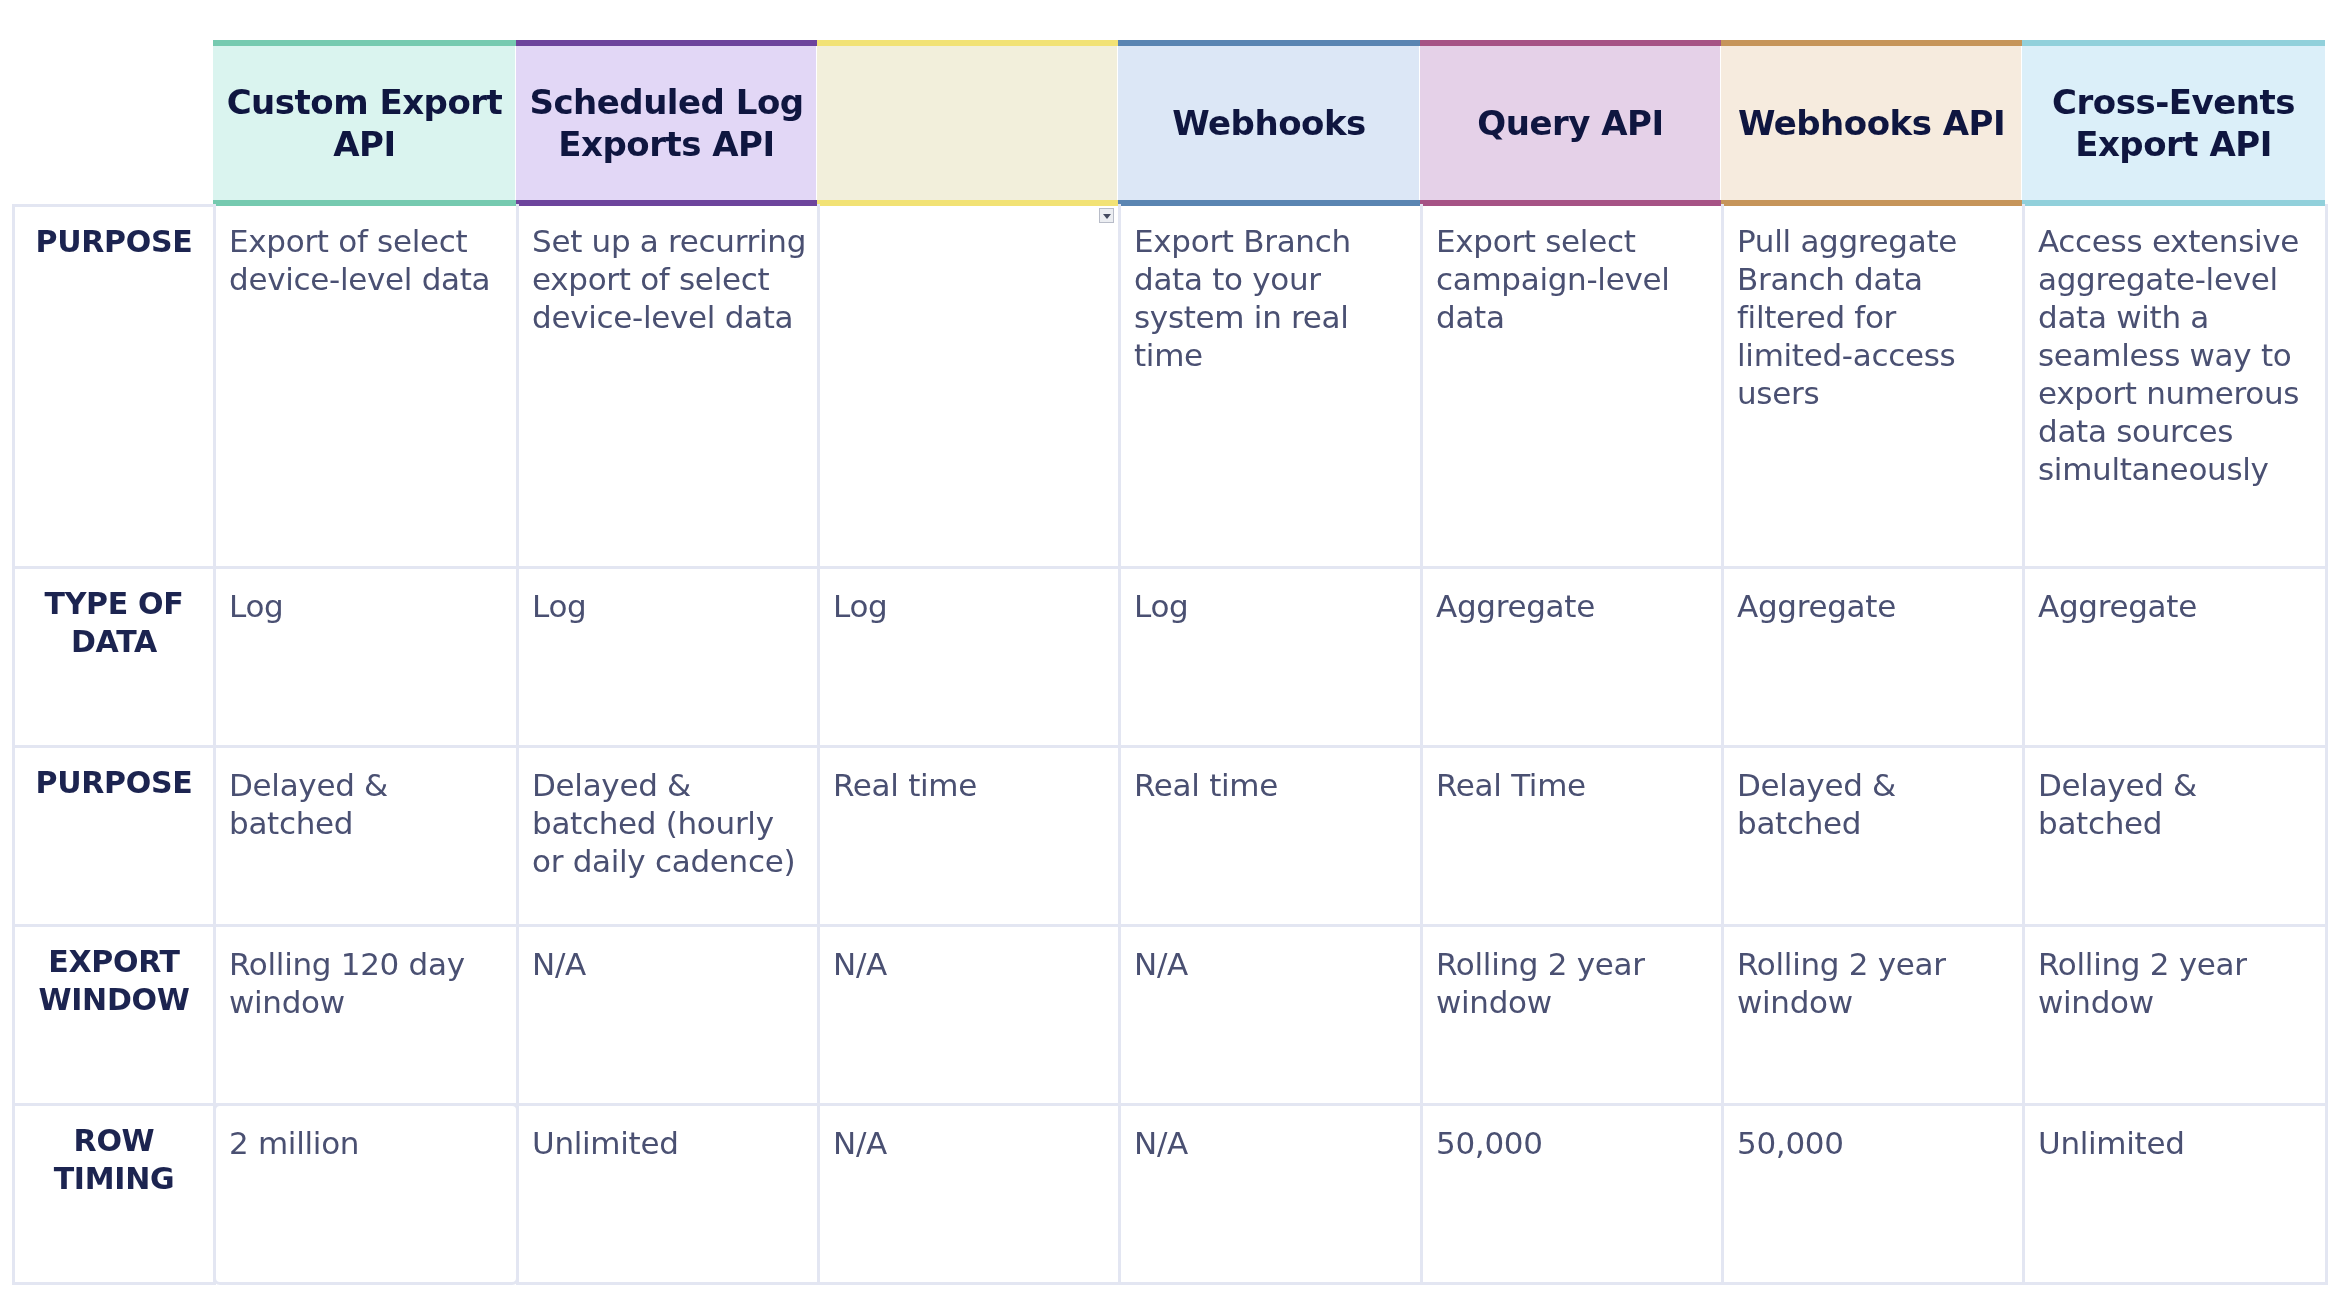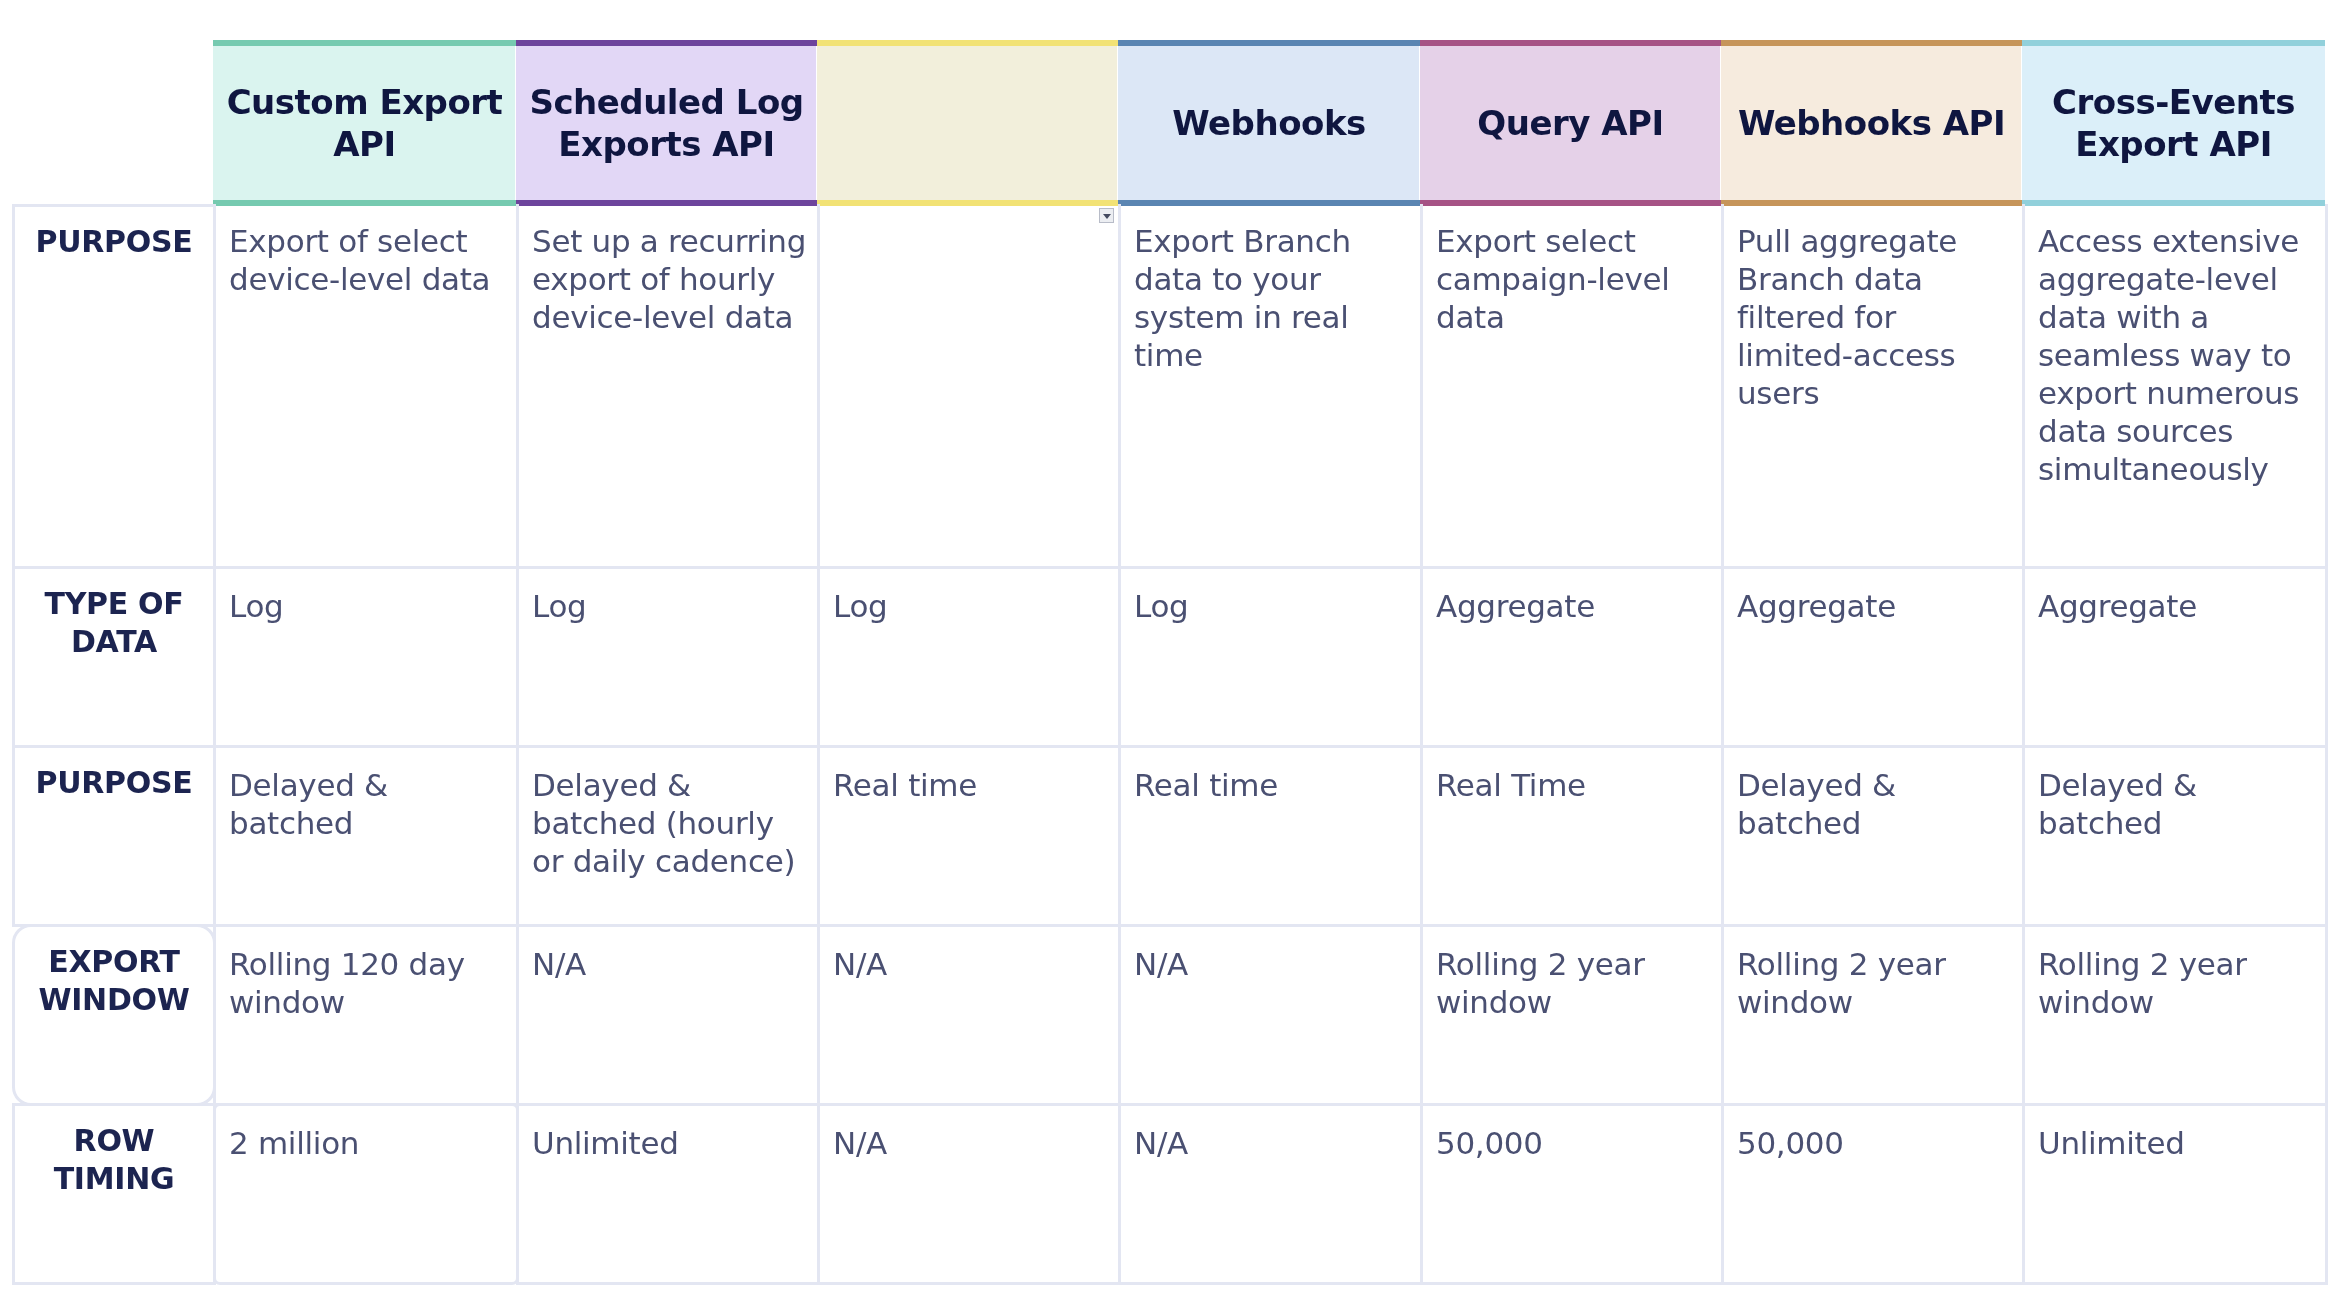--- a/index.html
+++ b/index.html
@@ -46,21 +46,21 @@
     </div>
     <div class="hdr" style="left: 1721px; width: 301px; border-top-color: rgb(198, 149, 90); border-bottom-color: rgb(198, 149, 90); background: rgb(246, 235, 222);">
       <span>Webhooks API</span>
       <div class="sep"></div>
     </div>
     <div class="hdr" style="left: 2022px; width: 303px; border-top-color: rgb(145, 208, 219); border-bottom-color: rgb(145, 208, 219); background: rgb(219, 239, 249);">
       <span>Cross-Events Export API</span>
     </div>
     <div class="cell label" style="left: 12px; top: 204px; width: 204px; height: 365px;">PURPOSE</div>
     <div class="cell" style="left: 213px; top: 204px; width: 306px; height: 365px; border-top: none;"><span>Export of select device-level data</span></div>
-    <div class="cell" style="left: 516px; top: 204px; width: 304px; height: 365px; border-top: none;"><span>Set up a recurring export of hourly device-level data</span></div>
+    <div class="cell" style="left: 516px; top: 204px; width: 304px; height: 365px; border-top: none;"><span>Set up a recurring export of select device-level data</span></div>
     <div class="cell" style="left: 817px; top: 204px; width: 304px; height: 365px; border-top: none;"><div class="dd"></div></div>
     <div class="cell" style="left: 1118px; top: 204px; width: 305px; height: 365px; border-top: none;"><span>Export Branch data to your system in real time</span></div>
     <div class="cell" style="left: 1420px; top: 204px; width: 304px; height: 365px; border-top: none;"><span>Export select campaign-level data</span></div>
     <div class="cell" style="left: 1721px; top: 204px; width: 304px; height: 365px; border-top: none;"><span>Pull aggregate Branch data filtered for limited-access users</span></div>
     <div class="cell" style="left: 2022px; top: 204px; width: 306px; height: 365px; border-top: none;"><span>Access extensive aggregate-level data with a seamless way to export numerous data sources simultaneously</span></div>
     <div class="cell label" style="left: 12px; top: 566px; width: 204px; height: 182px;">TYPE OF DATA</div>
     <div class="cell" style="left: 213px; top: 566px; width: 306px; height: 182px;"><span>Log</span></div>
     <div class="cell" style="left: 516px; top: 566px; width: 304px; height: 182px;"><span>Log</span></div>
     <div class="cell" style="left: 817px; top: 566px; width: 304px; height: 182px;"><span>Log</span></div>
     <div class="cell" style="left: 1118px; top: 566px; width: 305px; height: 182px;"><span>Log</span></div>
@@ -68,21 +68,21 @@
     <div class="cell" style="left: 1721px; top: 566px; width: 304px; height: 182px;"><span>Aggregate</span></div>
     <div class="cell" style="left: 2022px; top: 566px; width: 306px; height: 182px;"><span>Aggregate</span></div>
     <div class="cell label" style="left: 12px; top: 745px; width: 204px; height: 182px;">PURPOSE</div>
     <div class="cell" style="left: 213px; top: 745px; width: 306px; height: 182px;"><span>Delayed &amp; batched</span></div>
     <div class="cell" style="left: 516px; top: 745px; width: 304px; height: 182px;"><span>Delayed &amp; batched (hourly or daily cadence)</span></div>
     <div class="cell" style="left: 817px; top: 745px; width: 304px; height: 182px;"><span>Real time</span></div>
     <div class="cell" style="left: 1118px; top: 745px; width: 305px; height: 182px;"><span>Real time</span></div>
     <div class="cell" style="left: 1420px; top: 745px; width: 304px; height: 182px;"><span>Real Time</span></div>
     <div class="cell" style="left: 1721px; top: 745px; width: 304px; height: 182px;"><span>Delayed &amp; batched</span></div>
     <div class="cell" style="left: 2022px; top: 745px; width: 306px; height: 182px;"><span>Delayed &amp; batched</span></div>
-    <div class="cell label" style="left: 12px; top: 924px; width: 204px; height: 182px; border-radius: 19px;">EXPORT WINDOW</div>
+    <div class="cell label" style="left: 12px; top: 924px; width: 204px; height: 182px;">EXPORT WINDOW</div>
     <div class="cell" style="left: 213px; top: 924px; width: 306px; height: 182px;"><span>Rolling 120 day window</span></div>
     <div class="cell" style="left: 516px; top: 924px; width: 304px; height: 182px;"><span>N/A</span></div>
     <div class="cell" style="left: 817px; top: 924px; width: 304px; height: 182px;"><span>N/A</span></div>
     <div class="cell" style="left: 1118px; top: 924px; width: 305px; height: 182px;"><span>N/A</span></div>
     <div class="cell" style="left: 1420px; top: 924px; width: 304px; height: 182px;"><span>Rolling 2 year window</span></div>
     <div class="cell" style="left: 1721px; top: 924px; width: 304px; height: 182px;"><span>Rolling 2 year window</span></div>
     <div class="cell" style="left: 2022px; top: 924px; width: 306px; height: 182px;"><span>Rolling 2 year window</span></div>
     <div class="cell label" style="left: 12px; top: 1103px; width: 204px; height: 182px;">ROW TIMING</div>
     <div class="cell" style="left: 213px; top: 1103px; width: 306px; height: 182px; border-radius: 7px;"><span>2 million</span></div>
     <div class="cell" style="left: 516px; top: 1103px; width: 304px; height: 182px;"><span>Unlimited</span></div>

